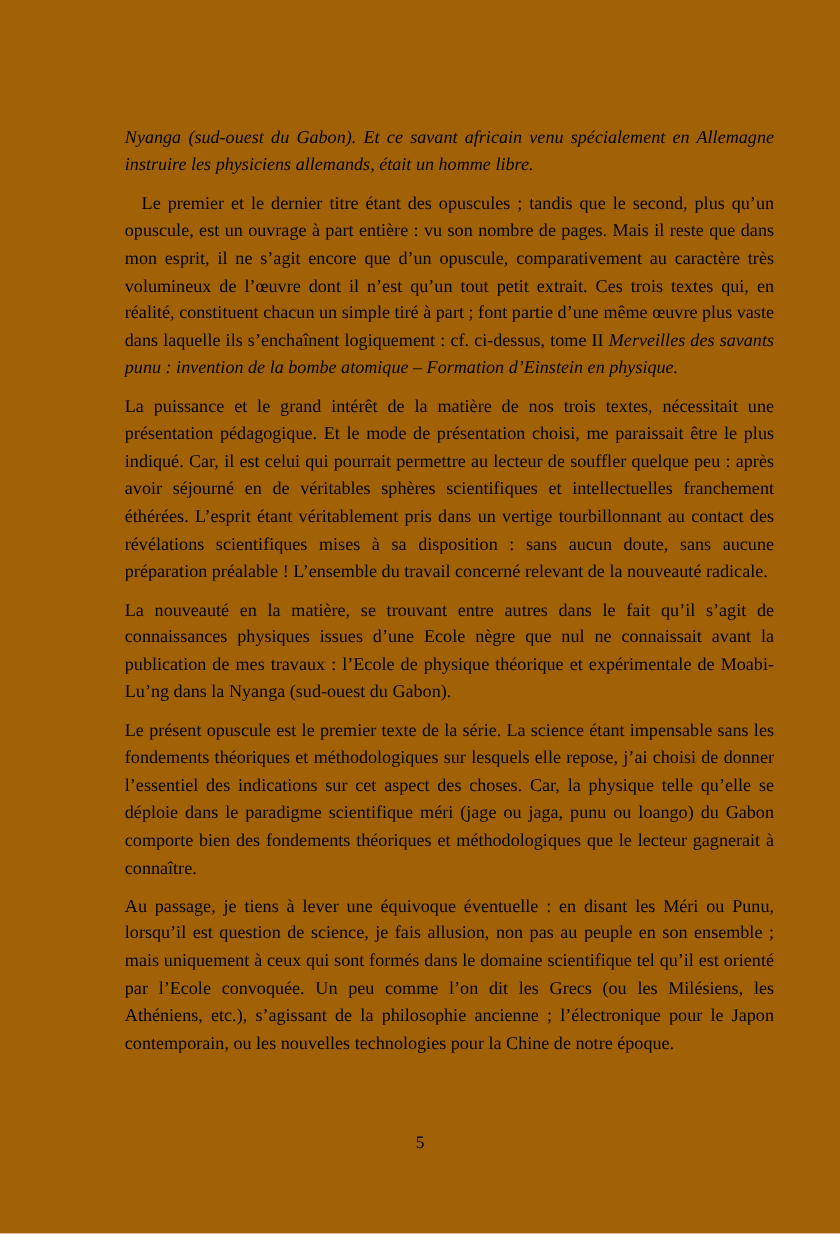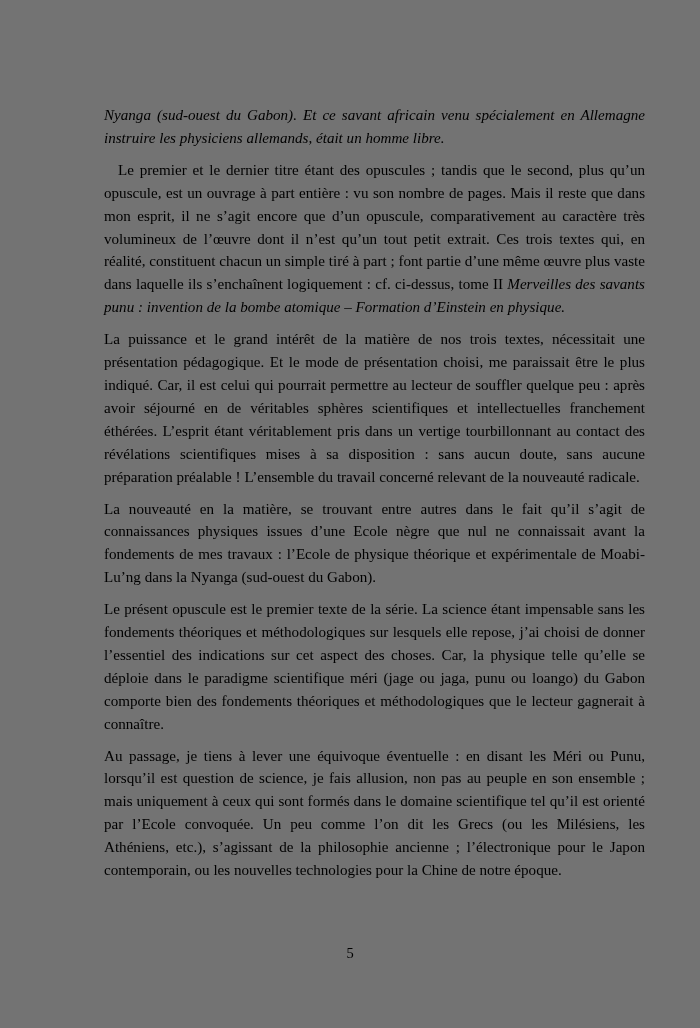--- a/index.html
+++ b/index.html
@@ -9,21 +9,21 @@
   }
   body {
     font-family: "Liberation Serif", "DejaVu Serif", serif;
     color: #000000;
   }
   .page {
     position: relative;
     width: 700px;
     height: 1028px;
     margin: 0 auto;
-    background: #737373;
+    background: #a16207;
     overflow: hidden;
   }
   .textblock {
     position: absolute;
     left: 104px;
     top: 104px;
     width: 541px;
   }
   .para {
     margin: 0;
@@ -63,21 +63,21 @@
 <div class="page">
 
   <div class="textblock">
 
     <p class="para para-italic">Nyanga (sud-ouest du Gabon). Et ce savant africain venu spécialement en Allemagne instruire les physiciens allemands, était un homme libre.</p>
 
     <p class="para indent"><span>Le premier et le dernier titre étant des opuscules ; tandis que le second, plus qu’un opuscule, est un ouvrage à part entière : vu son nombre de pages. Mais il reste que dans mon esprit, il ne s’agit encore que d’un opuscule, comparativement au caractère très volumineux de l’œuvre dont il n’est qu’un tout petit extrait. Ces trois textes qui, en réalité, constituent chacun un simple tiré à part ; font partie d’une même œuvre plus vaste dans laquelle ils s’enchaînent logiquement : cf. ci-dessus, tome II </span><span class="ital">Merveilles des savants punu : invention de la bombe atomique – Formation d’Einstein en physique.</span></p>
 
     <p class="para">La puissance et le grand intérêt de la matière de nos trois textes, nécessitait une présentation pédagogique. Et le mode de présentation choisi, me paraissait être le plus indiqué. Car, il est celui qui pourrait permettre au lecteur de souffler quelque peu : après avoir séjourné en de véritables sphères scientifiques et intellectuelles franchement éthérées. L’esprit étant véritablement pris dans un vertige tourbillonnant au contact des révélations scientifiques mises à sa disposition : sans aucun doute, sans aucune préparation préalable ! L’ensemble du travail concerné relevant de la nouveauté radicale.</p>
 
-    <p class="para">La nouveauté en la matière, se trouvant entre autres dans le fait qu’il s’agit de connaissances physiques issues d’une Ecole nègre que nul ne connaissait avant la fondements de mes travaux : l’Ecole de physique théorique et expérimentale de Moabi-Lu’ng dans la Nyanga (sud-ouest du Gabon).</p>
+    <p class="para">La nouveauté en la matière, se trouvant entre autres dans le fait qu’il s’agit de connaissances physiques issues d’une Ecole nègre que nul ne connaissait avant la publication de mes travaux : l’Ecole de physique théorique et expérimentale de Moabi-Lu’ng dans la Nyanga (sud-ouest du Gabon).</p>
 
     <p class="para">Le présent opuscule est le premier texte de la série. La science étant impensable sans les fondements théoriques et méthodologiques sur lesquels elle repose, j’ai choisi de donner l’essentiel des indications sur cet aspect des choses. Car, la physique telle qu’elle se déploie dans le paradigme scientifique méri (jage ou jaga, punu ou loango) du Gabon comporte bien des fondements théoriques et méthodologiques que le lecteur gagnerait à connaître.</p>
 
     <p class="para">Au passage, je tiens à lever une équivoque éventuelle : en disant les Méri ou Punu, lorsqu’il est question de science, je fais allusion, non pas au peuple en son ensemble ; mais uniquement à ceux qui sont formés dans le domaine scientifique tel qu’il est orienté par l’Ecole convoquée. Un peu comme l’on dit les Grecs (ou les Milésiens, les Athéniens, etc.), s’agissant de la philosophie ancienne ; l’électronique pour le Japon contemporain, ou les nouvelles technologies pour la Chine de notre époque.</p>
 
   </div>
 
   <div class="page-number">5</div>
 
 </div>

